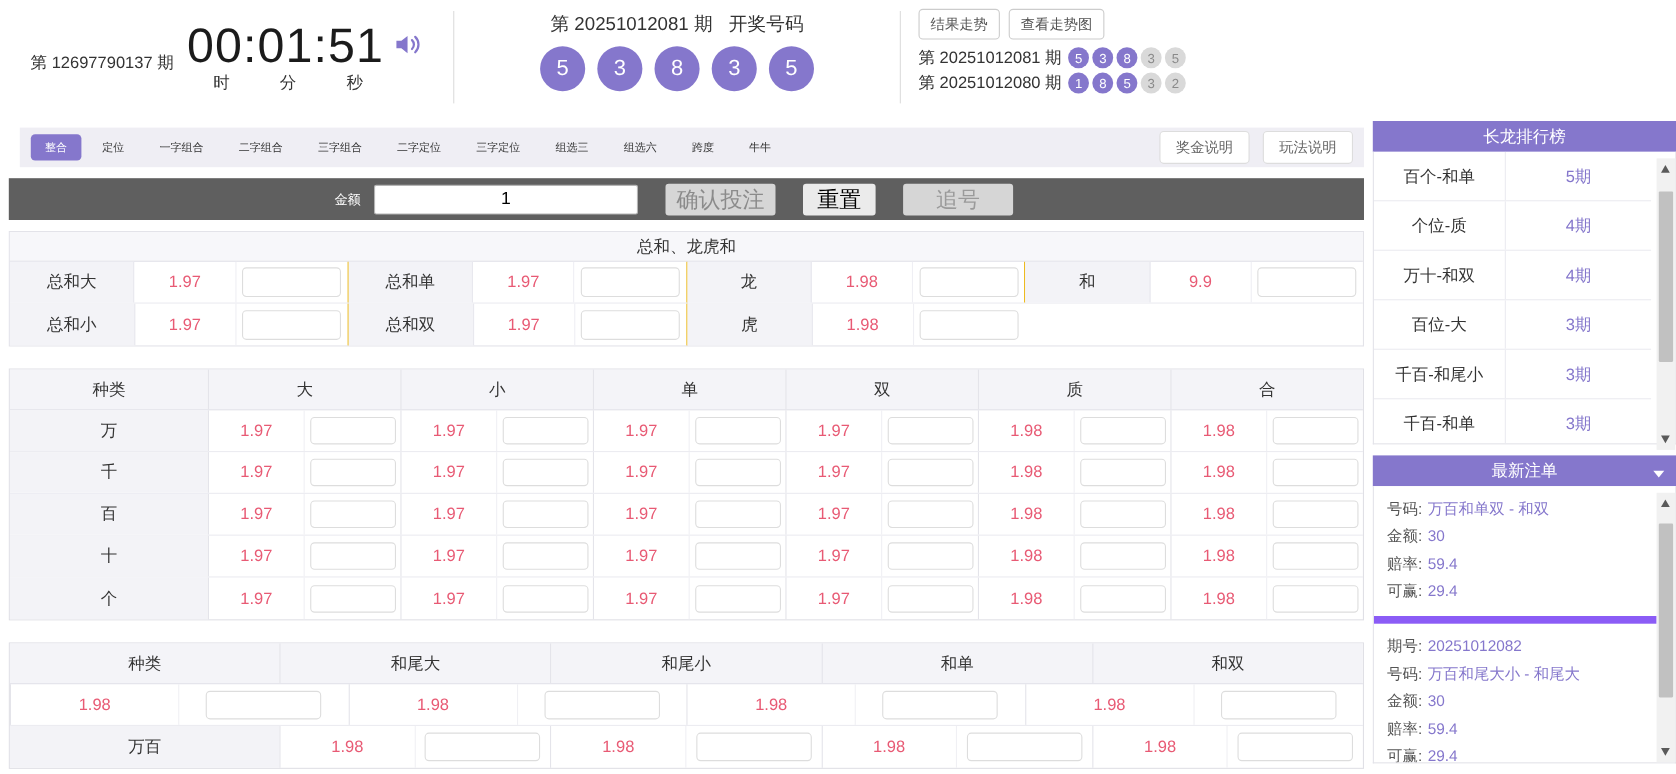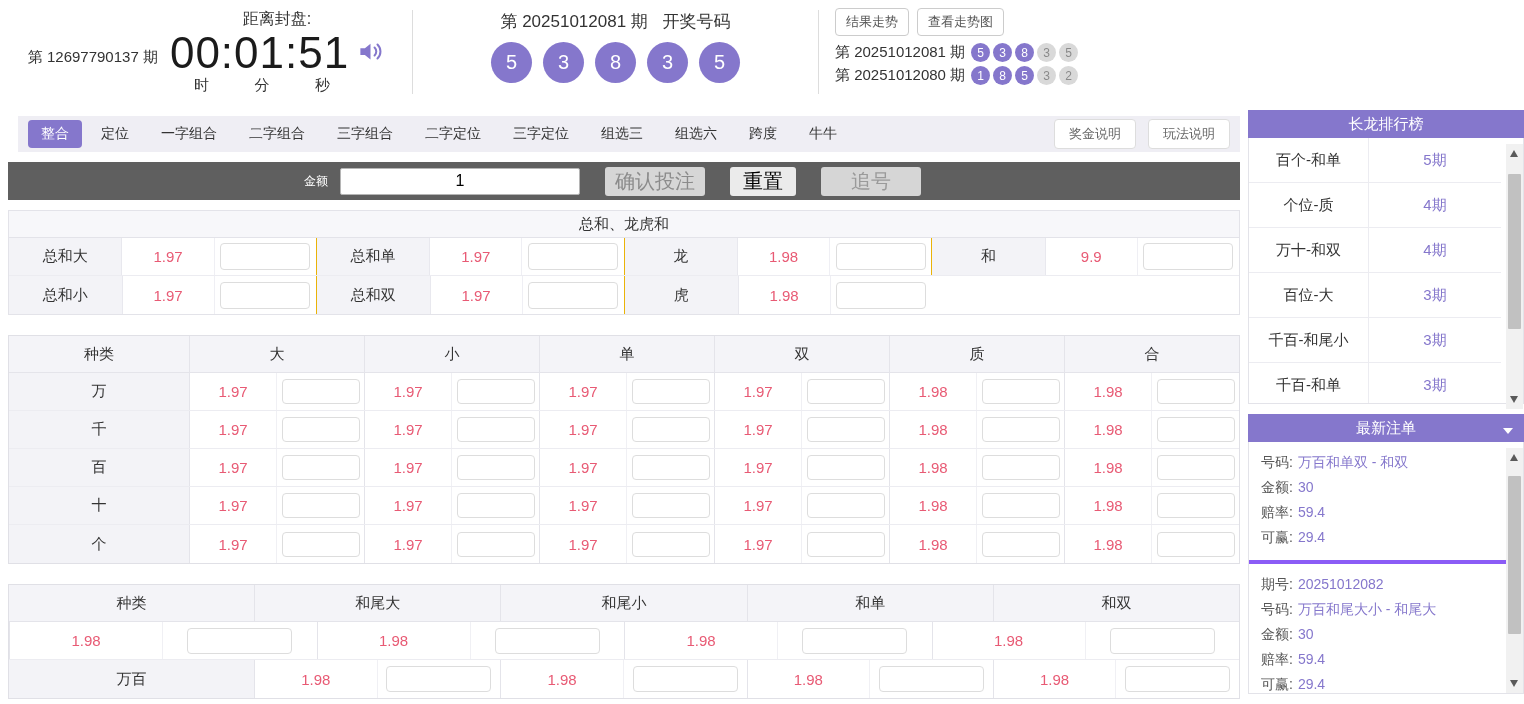--- a/index.html
+++ b/index.html
@@ -26,21 +26,21 @@
   .trend-btn{border:1px solid #ccc;border-radius:4px;background:#fff;font-size:13px;color:#555;padding:4px 10px;cursor:pointer;font-family:inherit}
   .hist-row{display:flex;align-items:center;margin-top:4px;font-size:15px}
   .hist-issue{margin-right:6px;white-space:nowrap}
   .hist-balls{display:inline-flex;align-items:center;gap:3px}
   .mini-ball{width:19px;height:19px;border-radius:50%;background:#d9d9d9;color:#8a8a8a;font-size:12px;display:inline-flex;align-items:center;justify-content:center}
   .mini-ball.hl{background:#8577cc;color:#fff}
 
   
   .main{position:absolute;left:8px;top:116px;width:1232px}
   .tabbar{background:#efeef4;height:36px;display:flex;align-items:center;padding:0 10px;gap:6px;margin-left:10px}
-  .tab{font-size:14px;color:#333;padding:5px 13px;border-radius:4px;cursor:pointer;white-space:nowrap}
+  .tab{font-size:10px;color:#333;padding:5px 13px;border-radius:4px;cursor:pointer;white-space:nowrap}
   .tab.active{background:#8577cc;color:#fff}
   .help-btns{margin-left:auto;display:flex;gap:12px}
   .help-btn{background:#fff;border:1px solid #ddd;border-radius:4px;color:#666;font-size:13px;padding:5px 14px;cursor:pointer;font-family:inherit}
 
   .betbar{background:#5f5f5f;height:38px;display:flex;align-items:center;margin-top:10px}
   .amt-label{color:#fff;font-size:12px;margin-left:296px;margin-right:12px}
   .amt-input{width:240px;height:27px;border:1px solid #b5b5b5;border-radius:2px;text-align:center;font-size:16px;font-family:inherit}
   .bb-btn{height:29px;border:none;border-radius:3px;font-size:20px;margin-left:25px;cursor:pointer;font-family:Liberation Sans, sans-serif}
   .bb-confirm{width:100px;background:#d6d6d6;color:#8b8b8b}
   .bb-reset{width:66px;background:#ebebeb;color:#000000}
@@ -78,42 +78,41 @@
   
   .sidebar{position:absolute;left:1248px;top:110px;width:276px}
   .panel-header{height:28px;background:#8577cc;color:#fff;font-size:15px;display:flex;align-items:center;justify-content:center;position:relative}
   .hdr-caret{position:absolute;right:11px;top:14px;width:0;height:0;border-left:5px solid transparent;border-right:5px solid transparent;border-top:6px solid #fff;cursor:pointer}
   .dragon-list{position:relative;border:1px solid #e3e3e9;border-top:none;background:#fff;height:266px;overflow:hidden;padding-right:22px}
   .dragon-row{display:flex;height:45px;border-bottom:1px solid #ececf1;cursor:pointer}
   .dragon-name{width:120px;display:flex;align-items:center;justify-content:center;font-size:15px;border-right:1px solid #ececf1}
   .dragon-count{flex:1;display:flex;align-items:center;justify-content:center;font-size:15px;color:#8577cc}
   .orders-panel{margin-top:10px}
   .orders-body{position:relative;border:1px solid #e3e3e9;border-top:none;background:#fff;height:252px;overflow:hidden;padding-right:17px}
-  .order-entry{padding:8px 0 10px 12px;border-bottom:4px solid #8b5cf6}
+  .order-entry{padding:8px 0 10px 12px;border-bottom:7px solid #8b5cf6}
   .order-entry:last-child{border-bottom:none}
   .order-line{font-size:14px;line-height:25px;color:#555}
   .ol-val{color:#8577cc;margin-left:5px}
 
   
   .scrollbar{position:absolute;right:0;top:0;bottom:0;width:17px;background:#f1f1f1}
   .sb-up,.sb-down{position:absolute;left:4px;width:0;height:0;border-left:4.5px solid transparent;border-right:4.5px solid transparent;cursor:pointer}
   .sb-up{top:6px;border-bottom:7px solid #5a5a5a}
   .sb-down{bottom:6px;border-top:7px solid #5a5a5a}
   .sb-thumb{position:absolute;left:2px;width:13px;background:#c1c1c1;border-radius:1px;cursor:pointer}
   .thumb-dragon{top:30px;height:155px}
   .thumb-orders{top:28px;height:158px}
 </style>
 </head>
 <body>
 
 <div class="topbar">
   <div class="tb-left">
     <span class="issue-text">第 12697790137 期</span>
     <div class="cd-block">
-      <div class="cd-label">距离封盘:</div>
       <div class="cd-main">
         <span class="cd-digits">00:01:51</span>
         <span class="speaker">
           <svg width="27" height="27" viewBox="0 0 24 24">
             <path d="M3 9v6h4l5 4V5L7 9H3z" fill="#8577cc"></path>
             <path d="M15.6 8.4a5 5 0 0 1 0 7.2" stroke="#8577cc" stroke-width="1.8" fill="none" stroke-linecap="round"></path>
             <path d="M18.2 5.8a8.6 8.6 0 0 1 0 12.4" stroke="#8577cc" stroke-width="1.8" fill="none" stroke-linecap="round"></path>
           </svg>
         </span>
       </div>

